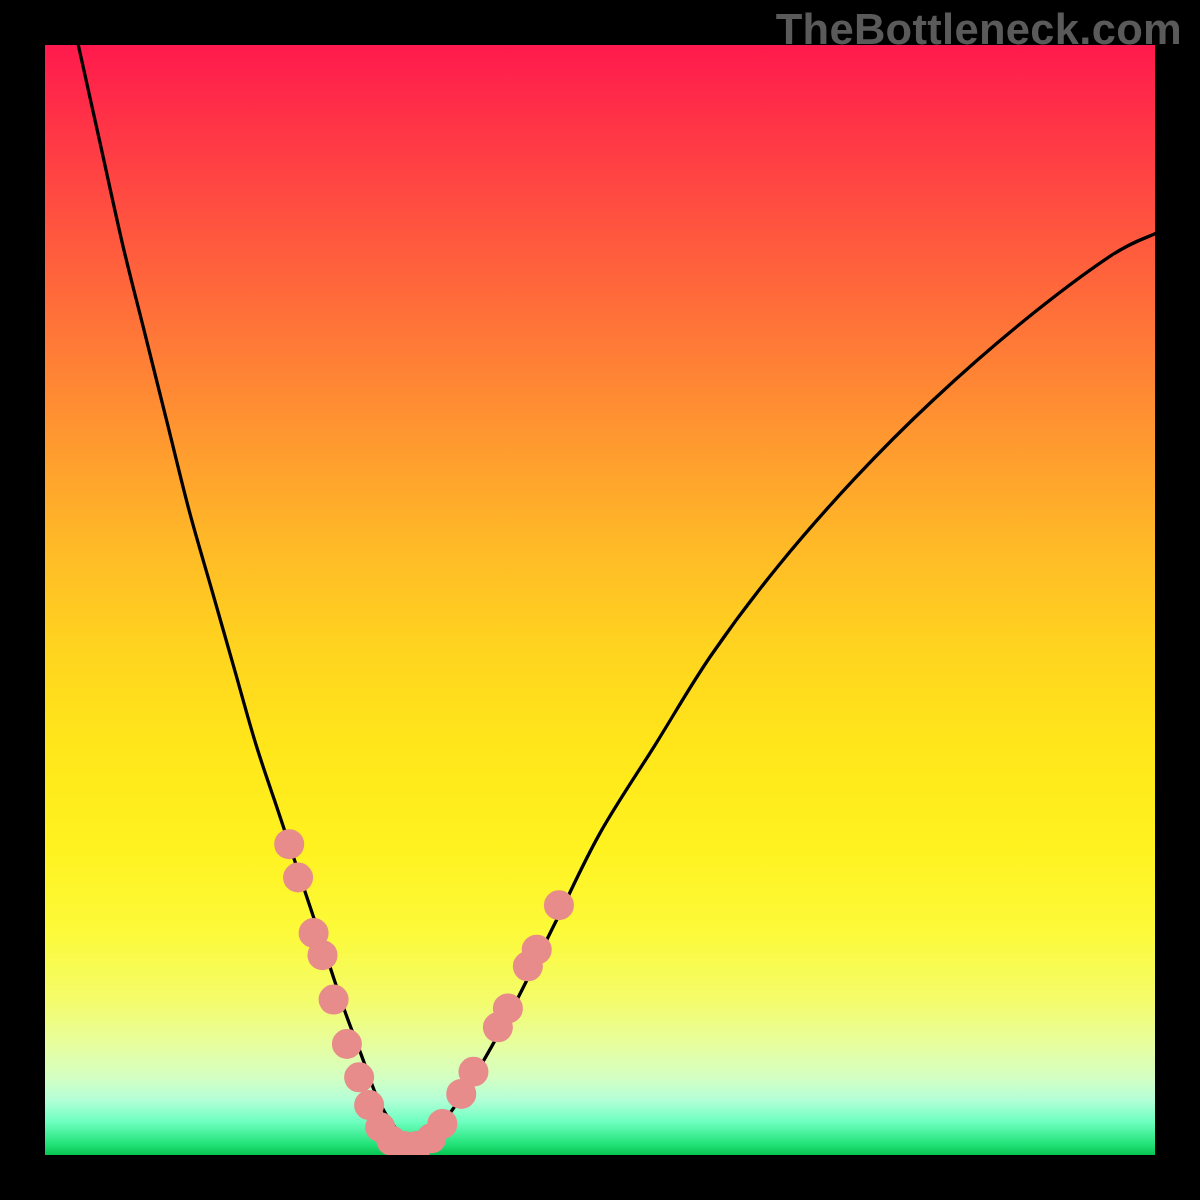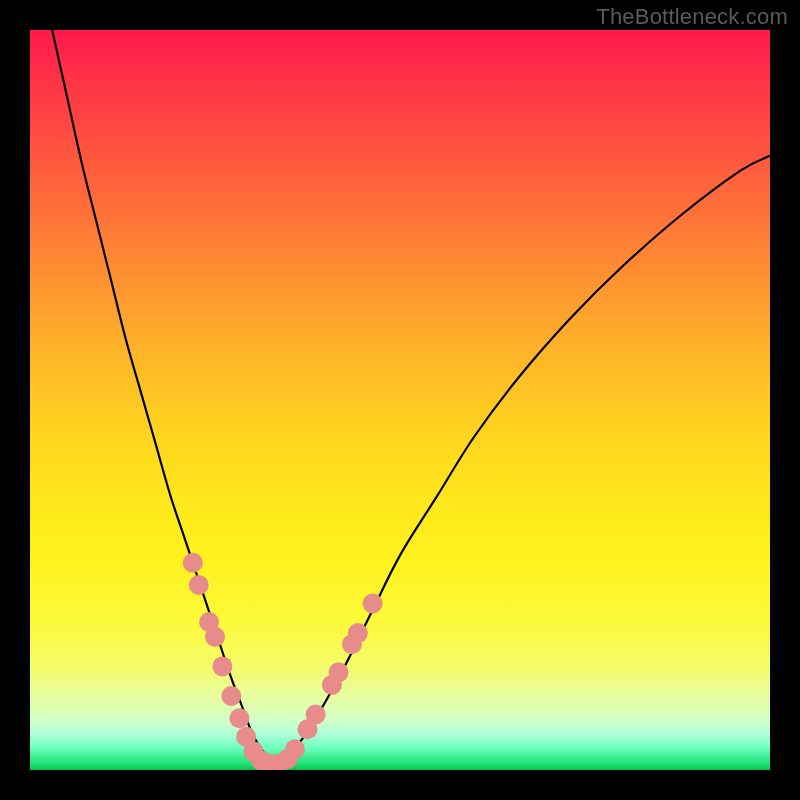--- a/index.html
+++ b/index.html
@@ -46,23 +46,23 @@
       #6effc0 97%,
       #24e37a 99%,
       #07c552 100%
     );
   }
   .watermark {
     position: absolute;
     top: 4px;
     right: 12px;
     color: #5a5a5a;
-    font-size: 22px;
+    font-size: 29px;
     letter-spacing: 0.2px;
-    font-weight: 400;
+    font-weight: 700;
     user-select: none;
   }
   svg.curve-layer {
     position: absolute;
     left: 0; top: 0;
     width: 740px;
     height: 740px;
   }
 </style>
 </head>

